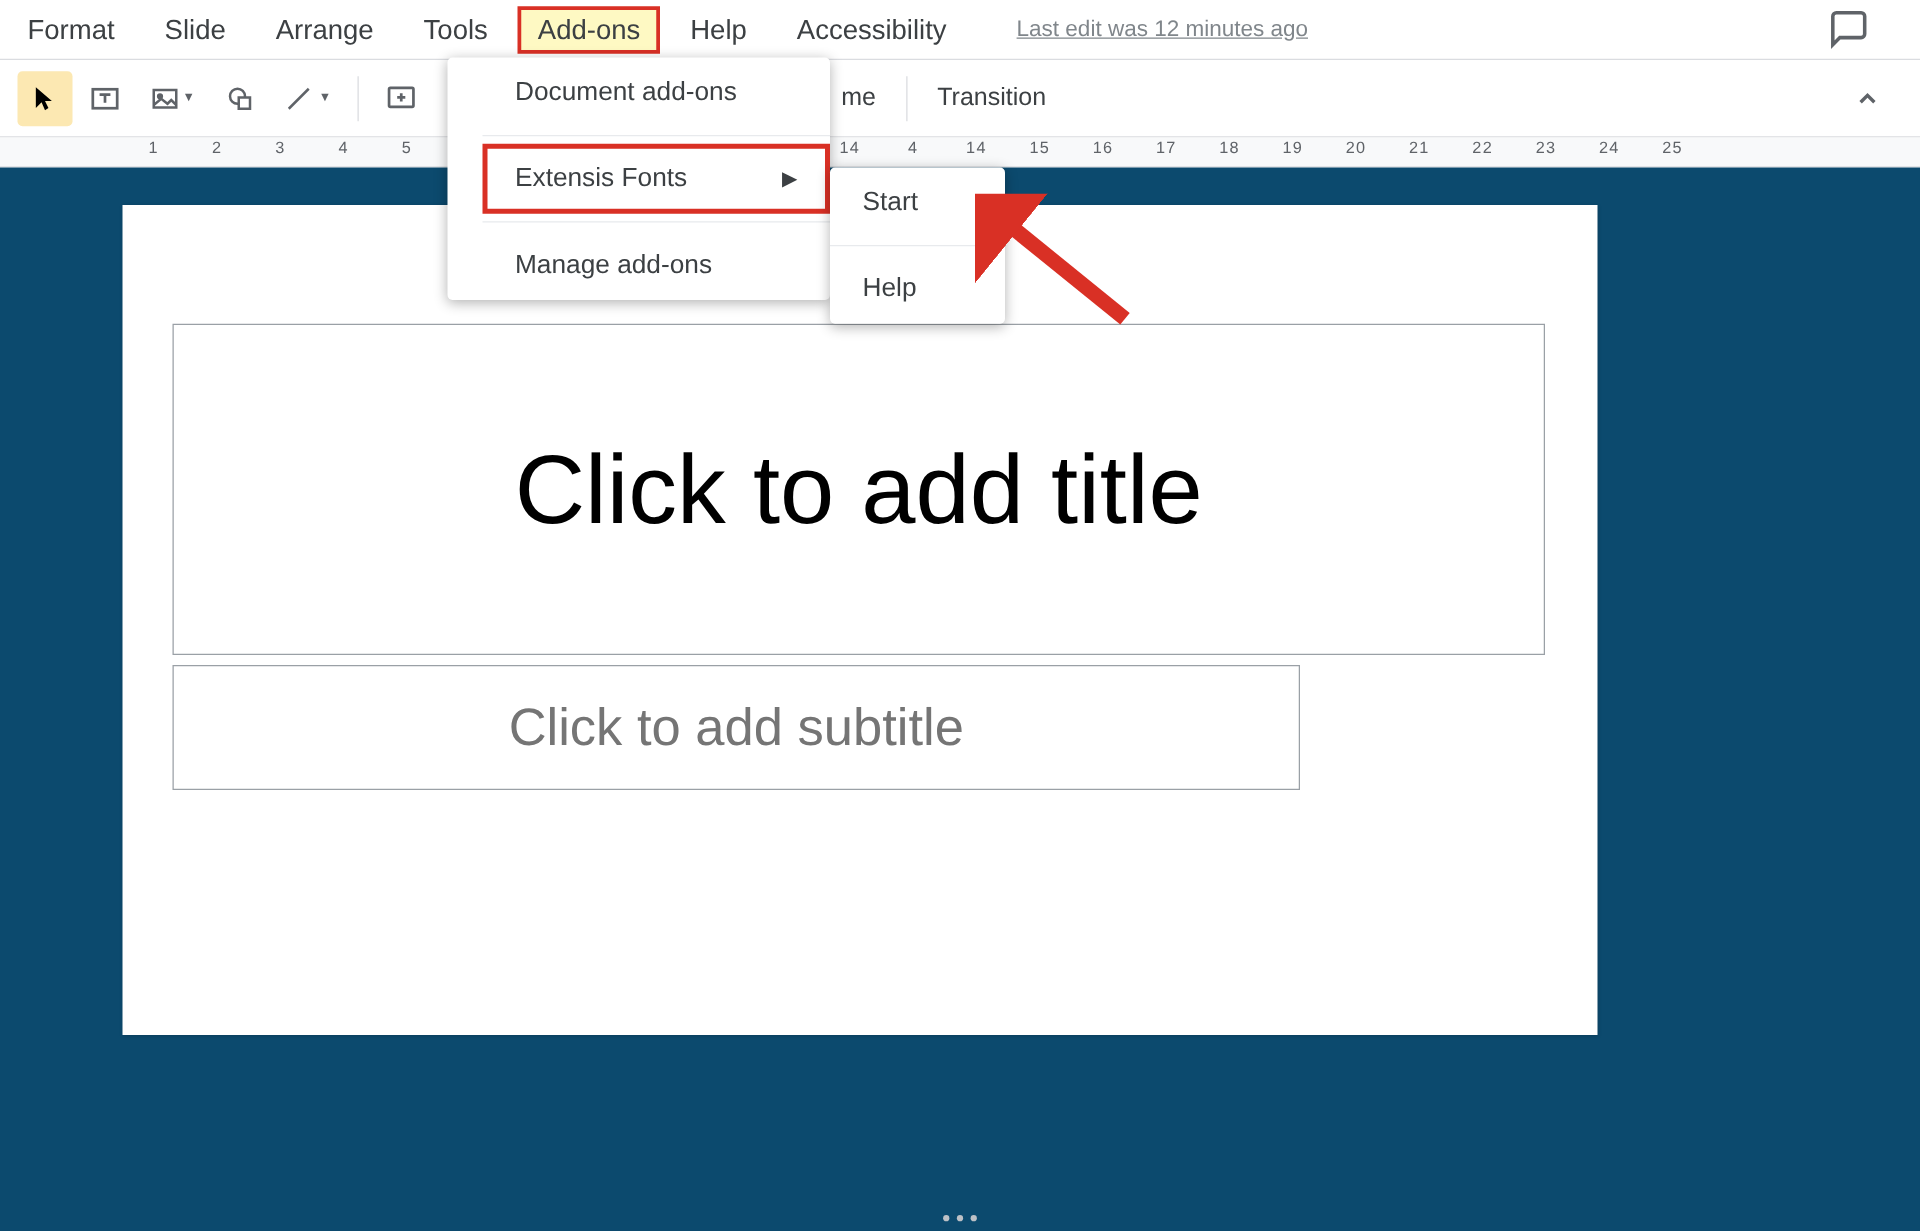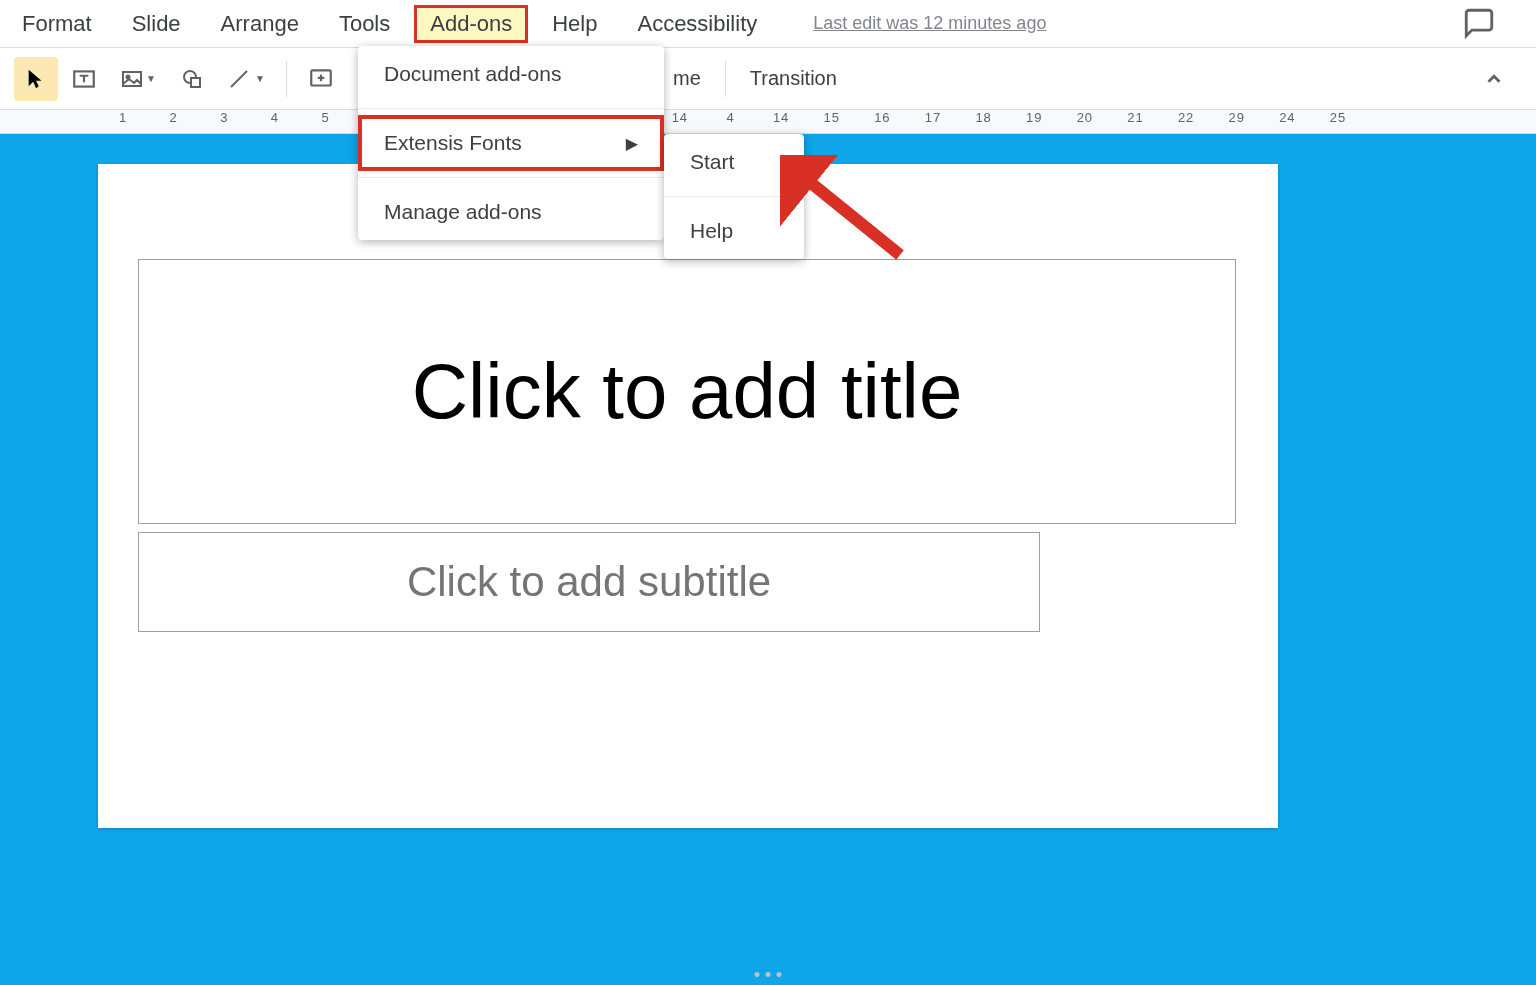--- a/index.html
+++ b/index.html
@@ -14,28 +14,28 @@
 .tool-btn { width: 44px; height: 44px; display: flex; align-items: center; justify-content: center; cursor: pointer; border-radius: 4px; }
 .tool-btn.active { background: #fce8b2; }
 .tool-sep { width: 1px; height: 36px; background: #dadce0; margin: 0 8px; }
 .tool-text { font-size: 20px; color: #3c4043; padding: 0 12px; cursor: pointer; }
 .collapse-btn { position: absolute; right: 20px; }
 
 .ruler { height: 24px; background: #f8f9fa; border-bottom: 1px solid #dadce0; position: relative; font-size: 13px; color: #5f6368; overflow: hidden; }
 .ruler-content { position: absolute; left: 100px; top: 0; white-space: nowrap; letter-spacing: 1px; }
 .ruler-tick { display: inline-block; width: 46px; text-align: center; }
 
-.canvas-area { background: #0ea5e9; height: calc(100% - 48px - 62px - 24px); position: relative; text-align: right; }
+.canvas-area { background: #0c4a6e; height: calc(100% - 48px - 62px - 24px); position: relative; text-align: right; }
 .slide { position: absolute; left: 98px; top: 30px; width: 1180px; height: 664px; background: #fff; box-shadow: 0 1px 3px rgba(0,0,0,0.2); }
 .placeholder { position: absolute; border: 1px solid #9aa0a6; display: flex; align-items: center; justify-content: center; }
 .title-ph { left: 40px; top: 95px; width: 1098px; height: 265px; font-size: 78px; color: #000; }
 .subtitle-ph { left: 40px; top: 368px; width: 902px; height: 100px; font-size: 42px; color: #757575; }
 
 .dropdown { position: absolute; background: #fff; box-shadow: 0 2px 10px rgba(0,0,0,0.3); border-radius: 4px; font-size: 21px; color: #3c4043; z-index: 100; }
-.dropdown-main { left: 358px; top: 46px; width: 306px; }
+.dropdown-main { left: 358px; top: 46px; width: 306px; padding-left: 28px; }
 .dropdown-item { padding: 16px 26px; cursor: pointer; display: flex; align-items: center; justify-content: space-between; }
 .dropdown-sep { height: 1px; background: #e8eaed; margin: 6px 0; }
 .dropdown-item.highlighted { outline: 4px solid #d93025; outline-offset: -4px; }
 .arrow-right { font-size: 16px; }
 
 .submenu { left: 664px; top: 134px; width: 140px; }
 
 .red-arrow { position: absolute; left: 780px; top: 155px; z-index: 200; pointer-events: none; }
 
 .comment-icon { position: absolute; right: 40px; top: 6px; }
@@ -130,21 +130,21 @@
     <span class="ruler-tick">4</span>
     <span class="ruler-tick">14</span>
     <span class="ruler-tick">15</span>
     <span class="ruler-tick">16</span>
     <span class="ruler-tick">17</span>
     <span class="ruler-tick">18</span>
     <span class="ruler-tick">19</span>
     <span class="ruler-tick">20</span>
     <span class="ruler-tick">21</span>
     <span class="ruler-tick">22</span>
-    <span class="ruler-tick">29</span>
+    <span class="ruler-tick">23</span>
     <span class="ruler-tick">24</span>
     <span class="ruler-tick">25</span>
   </div>
 </div>
 
 <div class="canvas-area">
   <div class="slide">
     <div class="placeholder title-ph">
       <span>Click to add title</span>
     </div>

